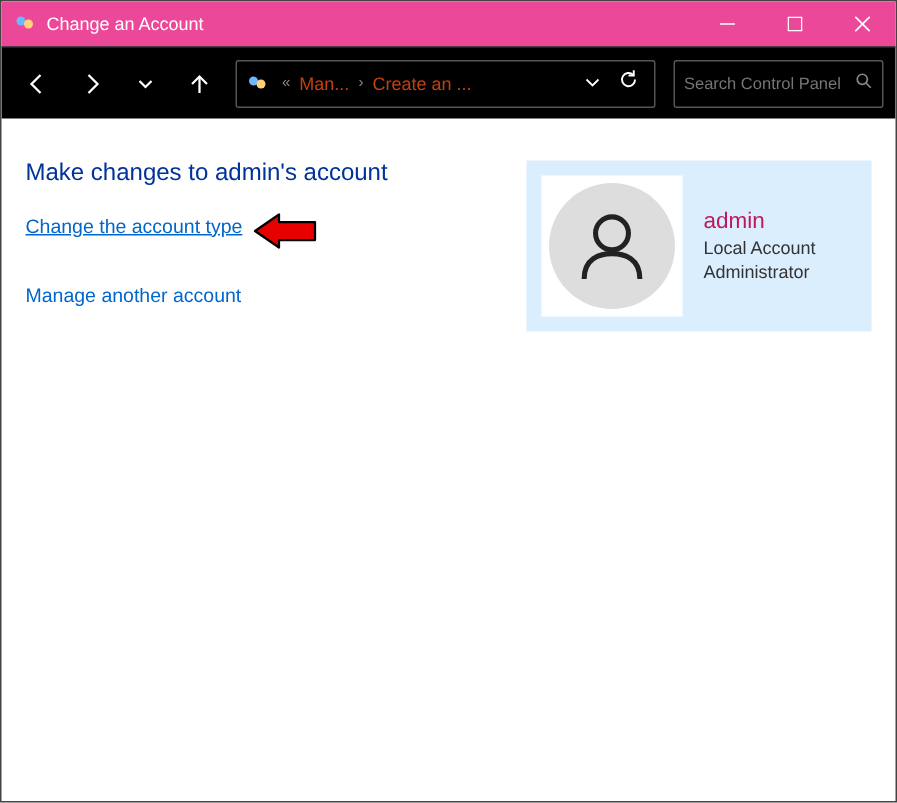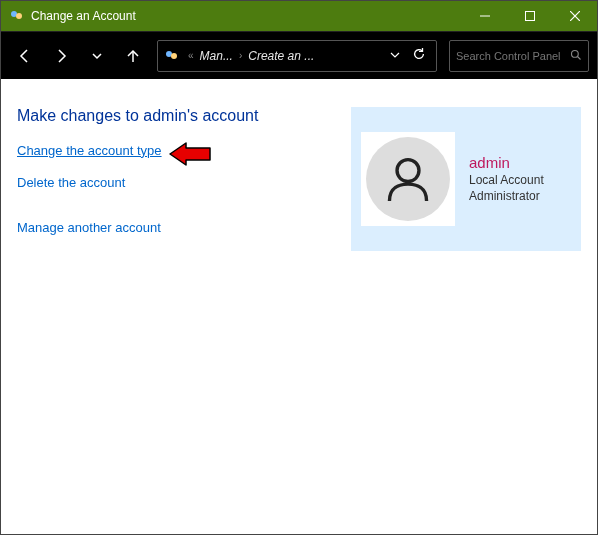--- a/index.html
+++ b/index.html
@@ -1,28 +1,28 @@
 <!DOCTYPE html>
 <html><head>
 <meta charset="utf-8">
 <style>
   * { margin: 0; padding: 0; box-sizing: border-box; font-family: "Segoe UI", Tahoma, sans-serif; }
   body { width: 598px; height: 535px; background: #fff; border: 1px solid #444; overflow: hidden; }
 
-  .titlebar { height: 30px; background: #4d7c0f; color: #fff; display: flex; align-items: center; }
+  .titlebar { height: 30px; background: #ec4899; color: #fff; display: flex; align-items: center; }
   .titlebar .icon { width: 16px; height: 16px; margin: 0 6px 0 8px; display:flex; align-items:center; justify-content:center;}
   .titlebar .title { font-size: 12px; flex: 1; }
   .titlebar .controls { display: flex; }
   .titlebar .ctrl { width: 45px; height: 30px; display: flex; align-items: center; justify-content: center; cursor: pointer; }
 
   .navbar { height: 48px; background: #000; display: flex; align-items: center; padding: 0 8px; gap: 4px; border-top:1px solid #222;}
   .nav-btn { width: 32px; height: 32px; display: flex; align-items: center; justify-content: center; color: #fff; cursor: pointer; border-radius:2px;}
   .addrbar { display: flex; align-items: center; background: #000; border: 1px solid #555; height: 32px; margin-left: 4px; padding: 0 4px; width: 280px; border-radius:2px;}
   .addrbar .aicon { width:20px; height:20px; display:flex; align-items:center; justify-content:center; margin-right:4px;}
-  .addrbar .segment { color: #e5e5e5; font-size: 12px; padding: 0 4px; white-space: nowrap; overflow: hidden; text-overflow: ellipsis; cursor:pointer;font-style:italic;}
+  .addrbar .segment { color: #c2410c; font-size: 12px; padding: 0 4px; white-space: nowrap; overflow: hidden; text-overflow: ellipsis; cursor:pointer;}
   .addrbar .sep { color: #888; font-size: 10px; padding: 0 2px; }
   .addrbar .expand { color:#fff; margin-left:auto; padding:0 6px; cursor:pointer; font-size:12px;}
   .addrbar .refresh { color:#fff; padding:0 6px; cursor:pointer;}
   .searchbox { display: flex; align-items: center; border: 1px solid #555; height: 32px; margin-left: 8px; flex:1; max-width:150px; padding: 0 6px; border-radius:2px;justify-content:flex-end;}
   .searchbox input { background: transparent; border: none; color: #888; font-size: 11px; width: 100%; outline: none; }
   .searchbox .sicon { color:#888; margin-left:4px;}
 
   .content { padding: 28px 16px 16px 16px; display: flex; }
   .leftcol { flex: 1; }
   .heading { color: #003399; font-size: 16px; font-weight: normal; margin-bottom: 16px; }
@@ -131,23 +131,20 @@
   <div class="leftcol">
     <h1 class="heading">Make changes to admin's account</h1>
     <div class="linkrow">
       <a class="link highlight">Change the account type</a>
       <span class="arrow">
         <svg width="44" height="26" viewBox="0 0 44 26">
           <polygon points="2,13 18,2 18,7 42,7 42,19 18,19 18,24" fill="#e60000" stroke="#000" stroke-width="1.5" stroke-linejoin="round"></polygon>
         </svg>
       </span>
     </div>
-    <div class="linkrow">
-        <a class="link">Delete the account</a>
-      </div>
     <div class="spacer"></div>
     <div class="linkrow">
         <a class="link">Manage another account</a>
       </div>
   </div>
   <div class="card">
     <div class="avatar">
       <div class="circle">
         <svg width="54" height="54" viewBox="0 0 64 64">
           <circle cx="32" cy="22" r="13" fill="none" stroke="#222" stroke-width="4"></circle>

